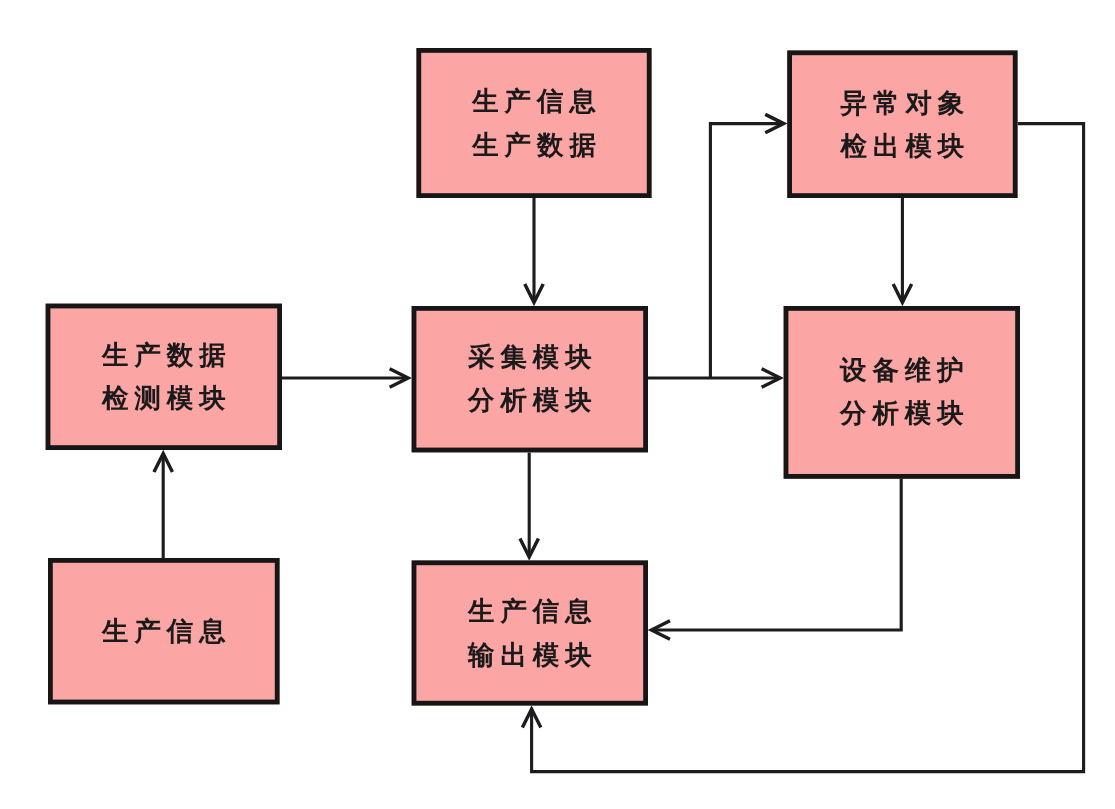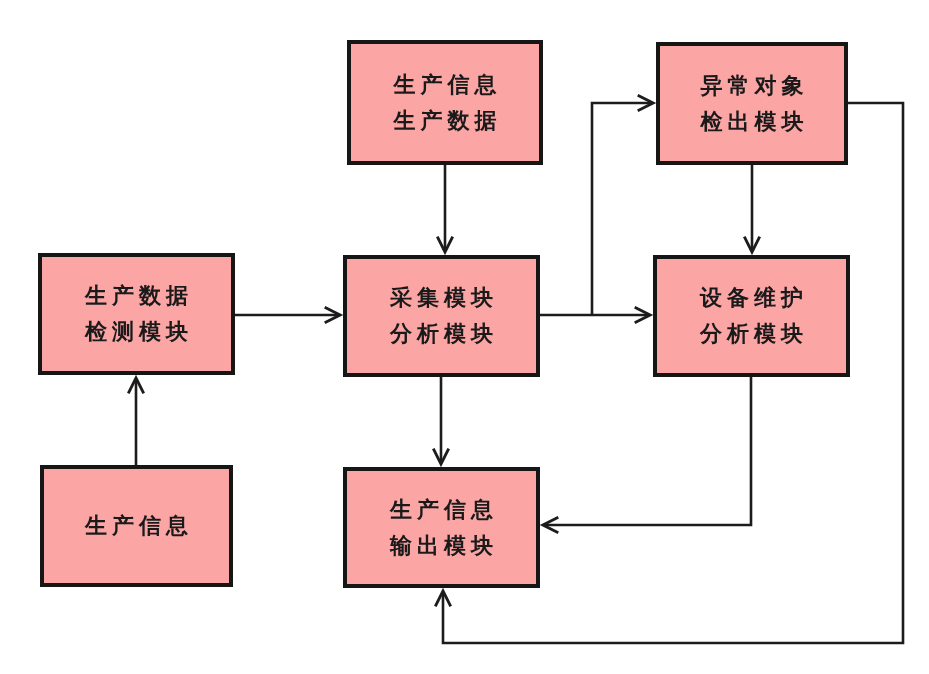--- a/index.html
+++ b/index.html
@@ -36,21 +36,21 @@
     font-weight: 700;
     letter-spacing: 5px;
     line-height: 1;
     text-align: center;
   }
   .node .ln { display: block; white-space: nowrap; padding-left: 5px; }
   #n-collect  { left: 347px; top: 40px;  width: 196px; height: 125px; }
   #n-abnormal { left: 656px; top: 42px;  width: 192px; height: 123px; }
   #n-detect   { left: 38px;  top: 253px; width: 197px; height: 122px; text-align: right; }
   #n-track    { left: 343px; top: 255px; width: 197px; height: 122px; }
-  #n-maintain { left: 653px; top: 255px; width: 197px; height: 122px; }
+  #n-maintain { left: 653px; top: 255px; width: 197px; height: 144px; }
   #n-mark     { left: 40px;  top: 465px; width: 193px; height: 122px; }
   #n-output   { left: 343px; top: 467px; width: 197px; height: 121px; }
 </style>
 </head>
 <body>
 
 <div id="canvas">
 
   <svg id="edges" viewBox="0 0 929 674">
     <defs>

